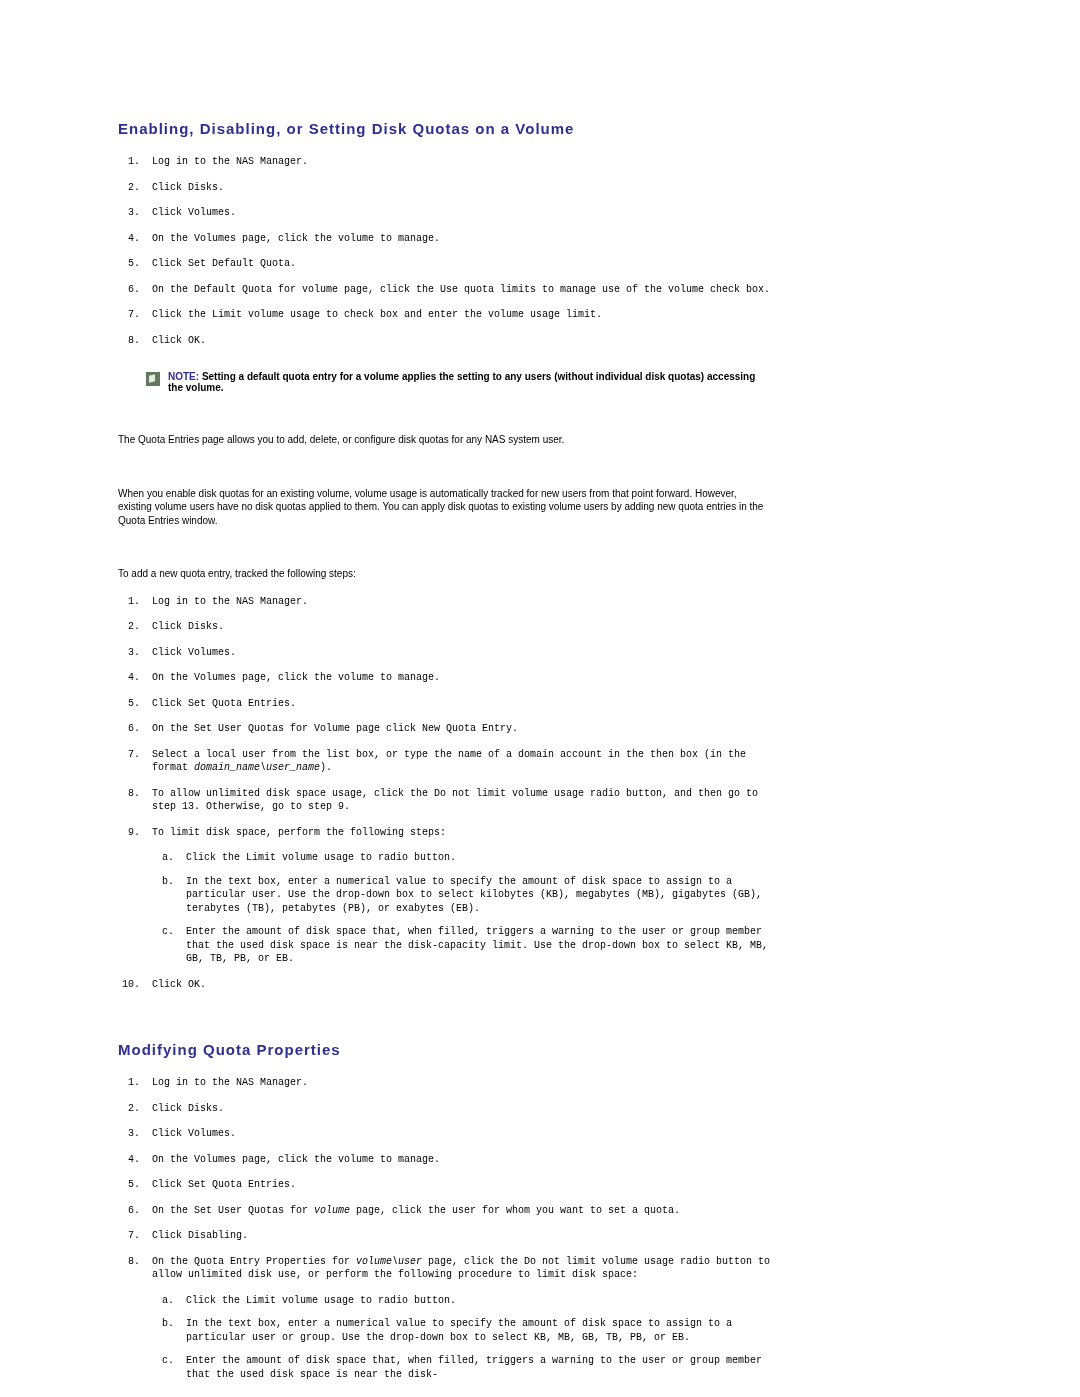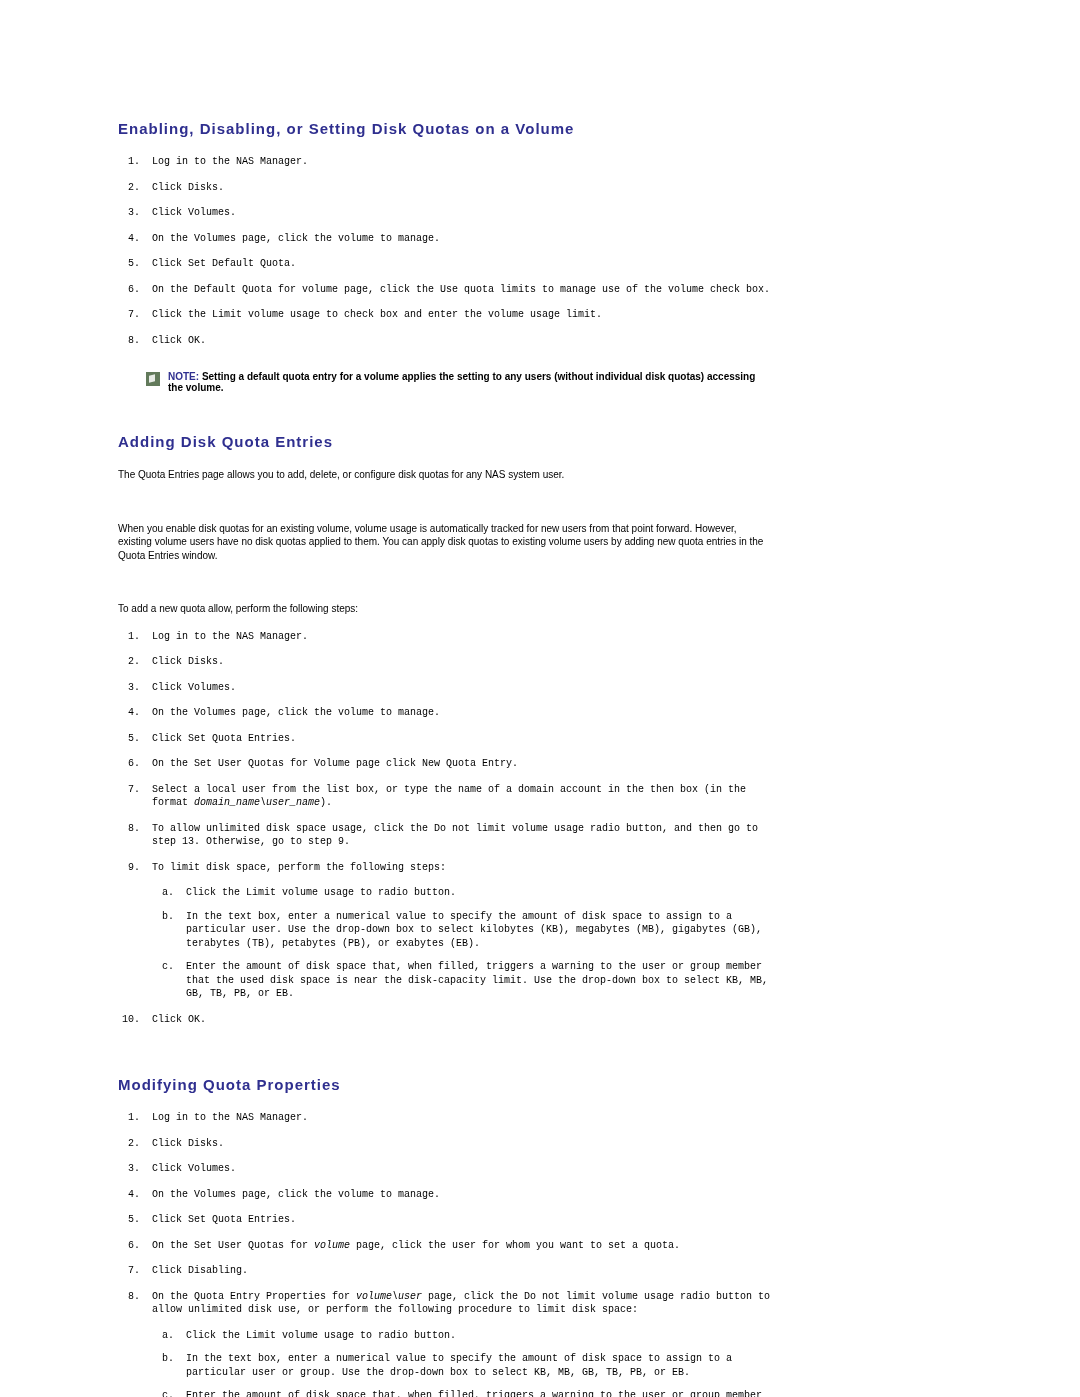--- a/index.html
+++ b/index.html
@@ -101,25 +101,24 @@
     <li data-bind="section1.steps.7">Click OK.</li>
   </ol>
 
   <div class="note-row">
     <span class="note-icon"></span>
     <span>
       <span class="note-label run" data-bind="section1.note_label">NOTE:</span><span class="run" data-bind="section1.note_text"> Setting a default quota entry for a volume applies the setting to any users (without individual disk quotas) accessing the volume.</span>
     </span>
   </div>
 
-  <h2 data-bind="section2.heading">Adding Disk Quota Entries</h2>
 
   <p class="body" data-bind="section2.para1">The Quota Entries page allows you to add, delete, or configure disk quotas for any NAS system user.</p>
   <p class="body" data-bind="section2.para2">When you enable disk quotas for an existing volume, volume usage is automatically tracked for new users from that point forward. However, existing volume users have no disk quotas applied to them. You can apply disk quotas to existing volume users by adding new quota entries in the Quota Entries window.</p>
-  <p class="body tight" data-bind="section2.para3">To add a new quota allow, perform the following steps:</p>
+  <p class="body tight" data-bind="section2.para3">To add a new quota entry, tracked the following steps:</p>
 
   <ol class="top">
     <li data-bind="section2.steps.s1">Log in to the NAS Manager.</li>
     <li data-bind="section2.steps.s2">Click Disks.</li>
     <li data-bind="section2.steps.s3">Click Volumes.</li>
     <li data-bind="section2.steps.s4">On the Volumes page, click the volume to manage.</li>
     <li data-bind="section2.steps.s5">Click Set Quota Entries.</li>
     <li data-bind="section2.steps.s6">On the Set User Quotas for Volume page click New Quota Entry.</li>
     <li>
       <span class="run" data-bind="section2.steps.s7_a">Select a local user from the list box, or type the name of a domain account in the then box (in the format </span><em class="term run" data-bind="section2.steps.s7_b">domain_name\user_name</em><span class="run" data-bind="section2.steps.s7_c">).</span>

